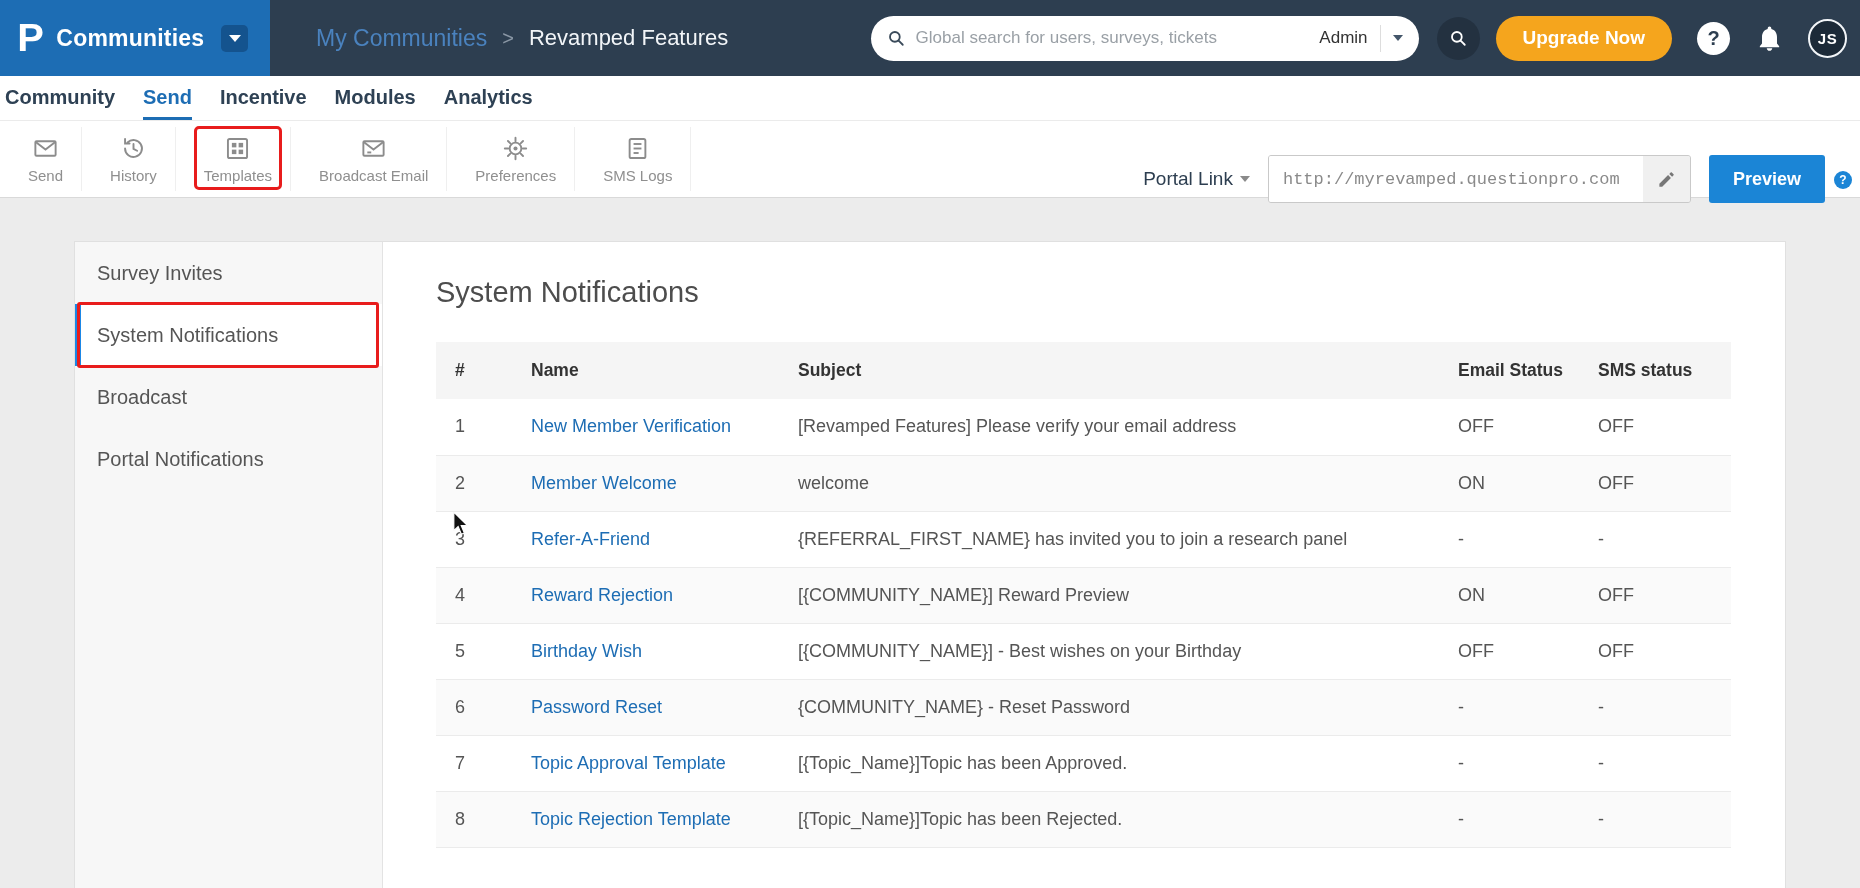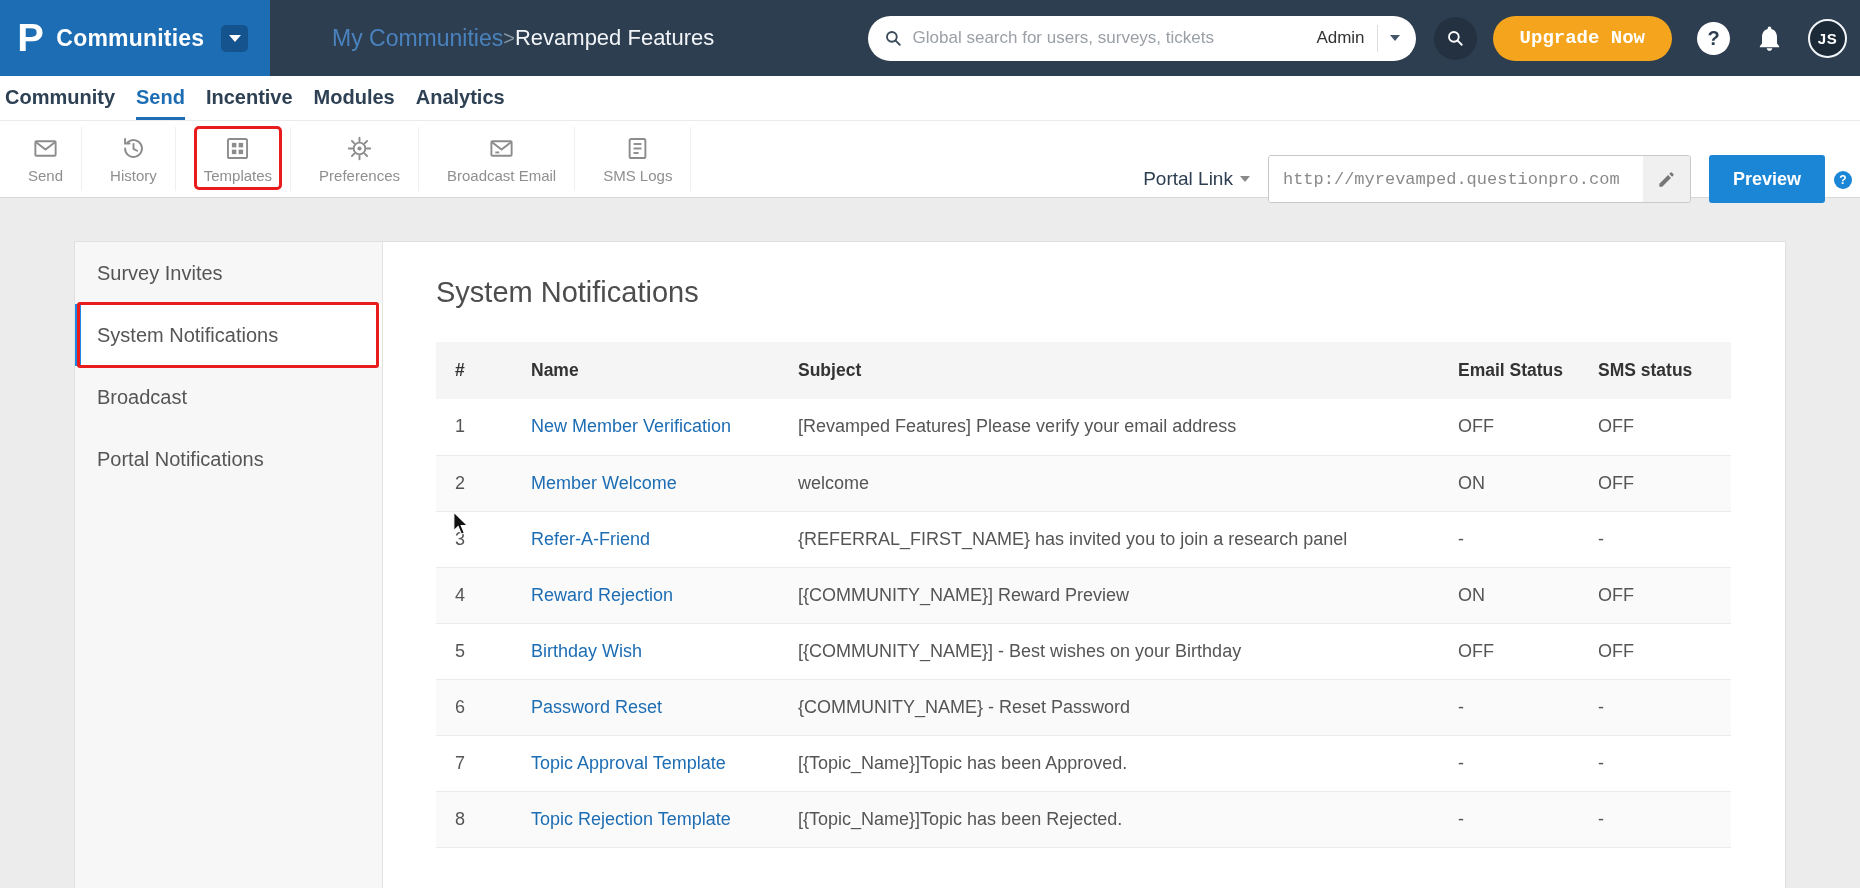--- a/index.html
+++ b/index.html
@@ -23,21 +23,21 @@
   }
   .brand-logo { color:#fff; font-size:38px; font-weight:700; line-height:1; transform:scaleX(1.05); }
   .brand-label { color:#fff; font-size:23px; font-weight:600; letter-spacing:.2px; }
   .brand-caret-box {
     margin-left:4px; width:27px; height:27px; border-radius:5px;
     background:rgba(10,50,95,.45); display:flex; align-items:center; justify-content:center; color:#fff;
   }
   .caret-down { width:0; height:0; border-left:6px solid transparent; border-right:6px solid transparent; border-top:7px solid currentColor; }
   .caret-down.small { border-left-width:5px; border-right-width:5px; border-top-width:6px; }
 
-  .breadcrumb { display:flex; align-items:center; margin-left:62px; white-space:nowrap; }
+  .breadcrumb { display:flex; align-items:center; gap:15px; margin-left:46px; white-space:nowrap; }
   .bc-parent { color:#4a82be; font-size:23px; cursor:pointer; }
   .bc-sep { color:#8a97a5; font-size:20px; }
   .bc-current { color:#f2f5f8; font-size:22px; }
 
   .header-right { display:flex; align-items:center; margin-left:auto; padding-right:13px; }
 
   .search-pill {
     width:548px; height:45px; background:#fff; border-radius:23px;
     display:flex; align-items:center; padding-left:16px; overflow:hidden;
   }
@@ -51,41 +51,41 @@
   .scope-label { font-size:17px; color:#333; }
   .scope-divider { width:1px; height:27px; background:#ddd; }
   .search-scope .caret-down { color:#44566a; }
 
   .round-search-btn {
     width:43px; height:43px; border-radius:50%; background:#233140; border:none;
     display:flex; align-items:center; justify-content:center; cursor:pointer; margin-left:18px; flex:0 0 auto;
   }
   .upgrade-btn {
     height:45px; padding:0 27px; margin-left:16px; border:none; border-radius:23px;
-    background:#f5a51d; color:#fff; font-family:Liberation Mono, monospace; font-size:19px; font-weight:700;
+    background:#f5a51d; color:#fff; font-family:Liberation Sans, sans-serif; font-size:19px; font-weight:700;
     display:flex; align-items:center; cursor:pointer; flex:0 0 auto; white-space:nowrap;
   }
   .help-btn {
     width:33px; height:33px; margin-left:25px; border-radius:50%; background:#fff; border:none;
     color:#2d3e50; font-size:20px; font-weight:700; font-family:inherit;
     display:flex; align-items:center; justify-content:center; cursor:pointer; flex:0 0 auto;
   }
   .bell-btn { margin-left:25px; background:none; border:none; cursor:pointer; display:flex; flex:0 0 auto; }
   .avatar {
     width:39px; height:39px; margin-left:24px; border-radius:50%;
     background:#1c2a38; border:2px solid #f2f5f8; color:#fff;
     font-size:15px; font-weight:700; letter-spacing:.5px;
     display:flex; align-items:center; justify-content:center; cursor:pointer; flex:0 0 auto;
   }
 
   
   .nav-tabs {
     position:absolute; top:76px; left:0; width:1860px; height:45px;
     background:#fff; border-bottom:1px solid #ebebeb;
-    display:flex; align-items:stretch; padding-left:5px; gap:21px;
+    display:flex; align-items:stretch; padding-left:5px; gap:28px;
   }
   .nav-tab {
     display:flex; align-items:center; font-size:20px; font-weight:600;
     color:#2e4154; cursor:pointer; border-bottom:3px solid transparent; padding-top:2px;
   }
   .nav-tab.active { color:#1d6db4; border-bottom-color:#1d6db4; }
 
   
   .toolbar {
     position:absolute; top:121px; left:0; width:1860px; height:77px;
@@ -246,47 +246,47 @@
 
   <div class="tb-item annotated">
     <svg width="27" height="27" viewBox="0 0 24 24" fill="none" stroke="currentColor" stroke-width="1.7">
         <rect x="3.5" y="3.5" width="17" height="17" rx="1.5"></rect>
         <rect x="7" y="7" width="4" height="4" fill="currentColor" stroke="none"></rect>
         <rect x="13" y="7" width="4" height="4" fill="currentColor" stroke="none"></rect>
         <rect x="7" y="13" width="4" height="4" fill="currentColor" stroke="none"></rect>
         <rect x="13" y="13" width="4" height="4" fill="currentColor" stroke="none"></rect>
       </svg>
     <span class="tb-label">Templates</span>
+  </div>
+
+  <div class="tb-item">
+    <svg width="27" height="27" viewBox="0 0 24 24" fill="none" stroke="currentColor" stroke-width="1.7">
+        <rect x="3" y="5.5" width="18" height="13" rx="1"></rect>
+        <polyline points="3.6,6.5 12,13 20.4,6.5"></polyline>
+        <line x1="6.5" y1="15.5" x2="10" y2="15.5"></line>
+      </svg>
+    <span class="tb-label">Broadcast Email</span>
   </div>
 
   <div class="tb-item">
     <svg width="27" height="27" viewBox="0 0 24 24" fill="none" stroke="currentColor" stroke-width="1.7">
         <g stroke-linecap="round">
           <line x1="12" y1="2.5" x2="12" y2="5.5"></line>
           <line x1="12" y1="18.5" x2="12" y2="21.5"></line>
           <line x1="2.5" y1="12" x2="5.5" y2="12"></line>
           <line x1="18.5" y1="12" x2="21.5" y2="12"></line>
           <line x1="5.3" y1="5.3" x2="7.4" y2="7.4"></line>
           <line x1="16.6" y1="16.6" x2="18.7" y2="18.7"></line>
           <line x1="5.3" y1="18.7" x2="7.4" y2="16.6"></line>
           <line x1="16.6" y1="7.4" x2="18.7" y2="5.3"></line>
         </g>
         <circle cx="12" cy="12" r="5.2"></circle>
         <circle cx="12" cy="12" r="1.8" fill="currentColor" stroke="none"></circle>
       </svg>
     <span class="tb-label">Preferences</span>
-  </div>
-
-  <div class="tb-item">
-    <svg width="27" height="27" viewBox="0 0 24 24" fill="none" stroke="currentColor" stroke-width="1.7">
-        <rect x="3" y="5.5" width="18" height="13" rx="1"></rect>
-        <polyline points="3.6,6.5 12,13 20.4,6.5"></polyline>
-        <line x1="6.5" y1="15.5" x2="10" y2="15.5"></line>
-      </svg>
-    <span class="tb-label">Broadcast Email</span>
   </div>
 
   <div class="tb-item">
     <svg width="27" height="27" viewBox="0 0 24 24" fill="none" stroke="currentColor" stroke-width="1.7">
         <rect x="5" y="3.5" width="14" height="17" rx="1.5"></rect>
         <line x1="8.5" y1="8" x2="15.5" y2="8"></line>
         <line x1="8.5" y1="12" x2="15.5" y2="12"></line>
         <line x1="8.5" y1="16" x2="13" y2="16"></line>
       </svg>
     <span class="tb-label">SMS Logs</span>

